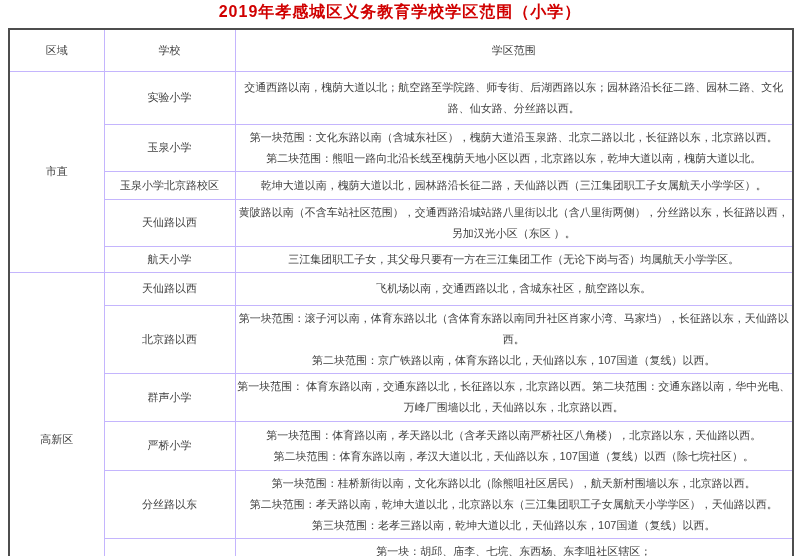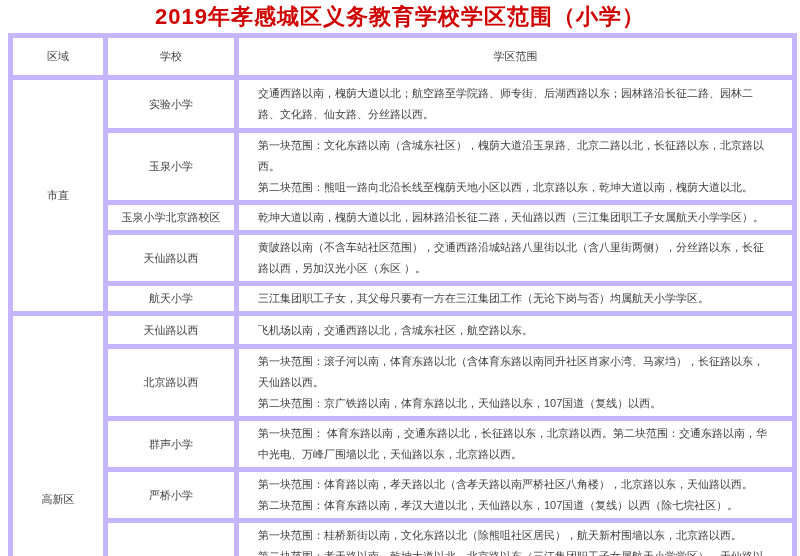--- a/index.html
+++ b/index.html
@@ -11,48 +11,47 @@
   .page {
     width: 800px;
     height: 556px;
     background: #ffffff;
     position: relative;
     box-sizing: border-box;
   }
   .doc-title {
     text-align: center;
     color: #d00000;
-    font-size: 22px;
+    font-size: 16px;
     font-weight: bold;
-    padding-top: 5px;
     letter-spacing: 1px;
     line-height: 24px;
   }
   table.district-table {
     border-collapse: collapse;
     table-layout: fixed;
     width: 784px;
     margin: 4px auto 0 8px;
     border: 2px solid #4d4d4d;
     font-size: 11px;
     color: #3f3f3f;
   }
   table.district-table td {
-    border: 5px solid #c4b5fd;
+    border: 1px solid #c4b5fd;
     vertical-align: middle;
     box-sizing: border-box;
     overflow: hidden;
   }
   td.region-cell, td.school-cell, td.header-cell {
     text-align: center;
     padding: 2px 3px;
   }
   td.range-cell {
-    text-align: left;
-    padding: 2px 19px;
+    text-align: center;
+    padding: 2px 1px;
     line-height: 21px;
     white-space: pre-line;
   }
   td.header-cell { font-weight: normal; }
 </style>
 </head>
 <body>
 
 <div class="page">
 

